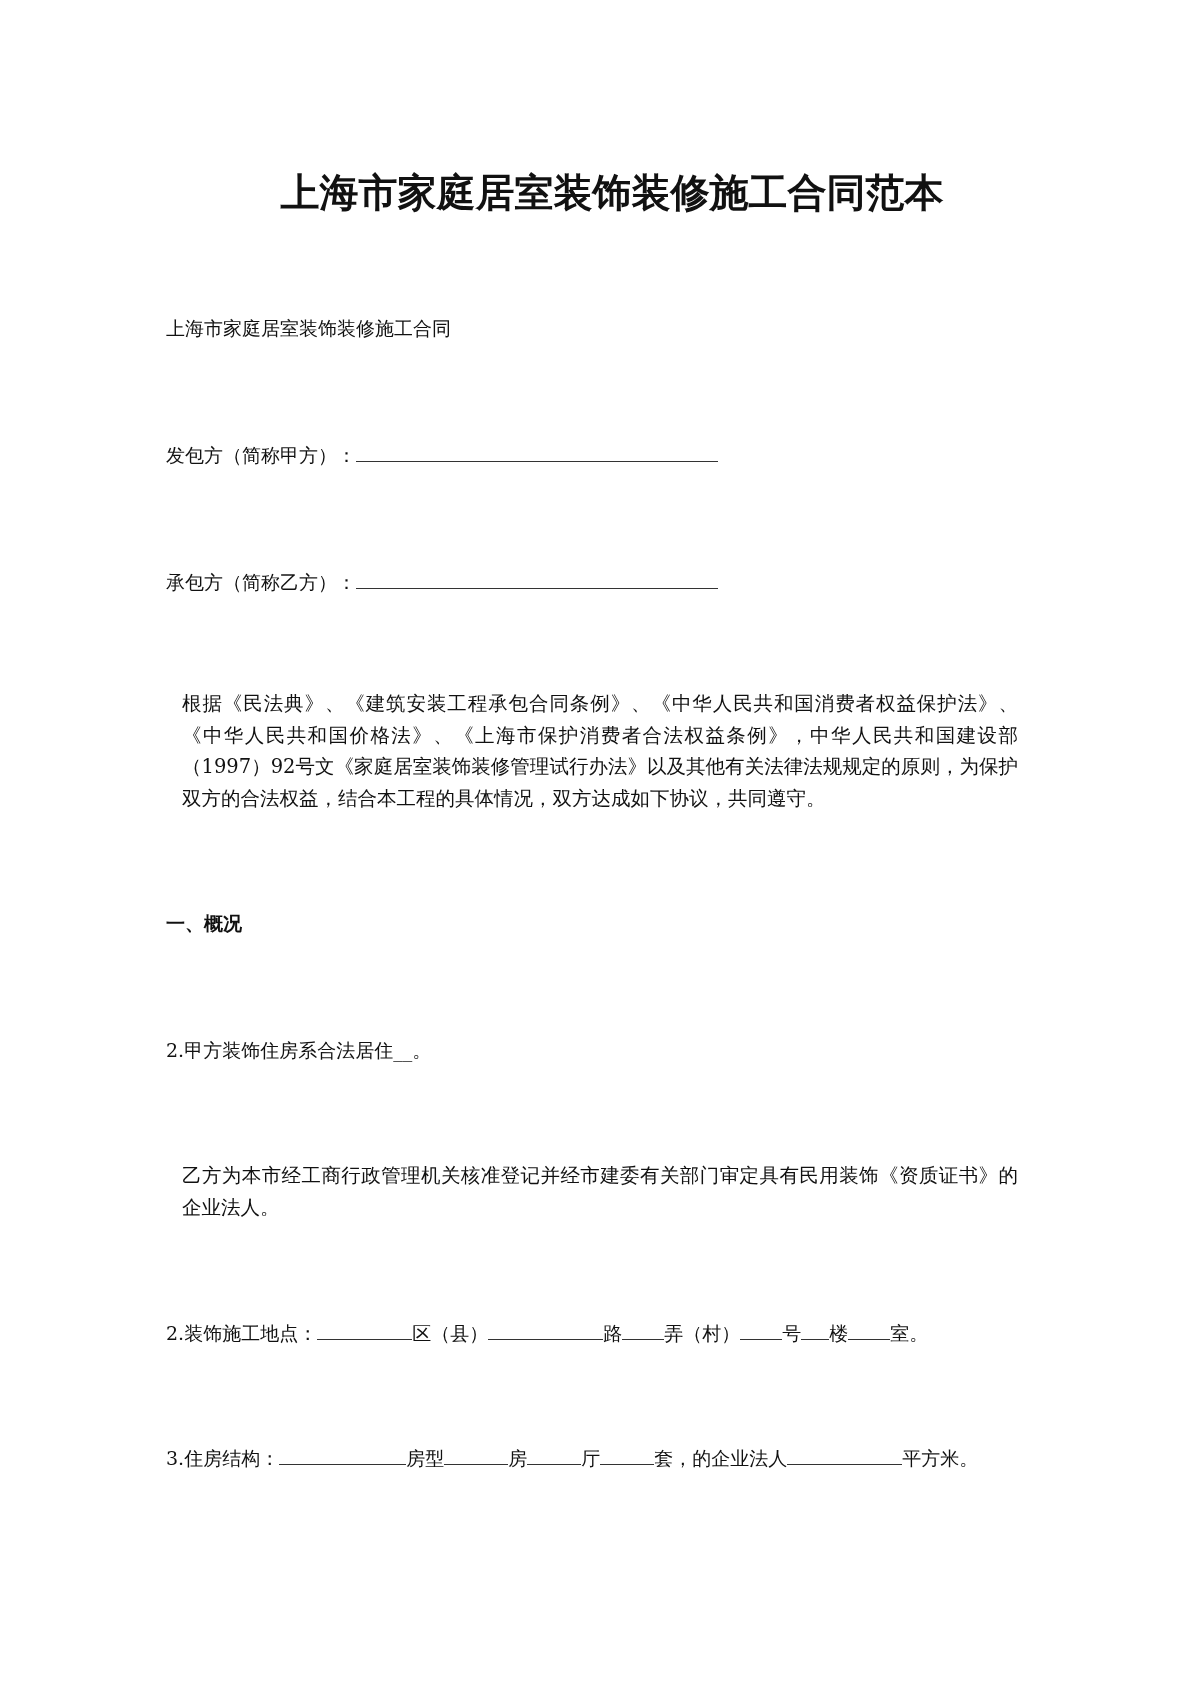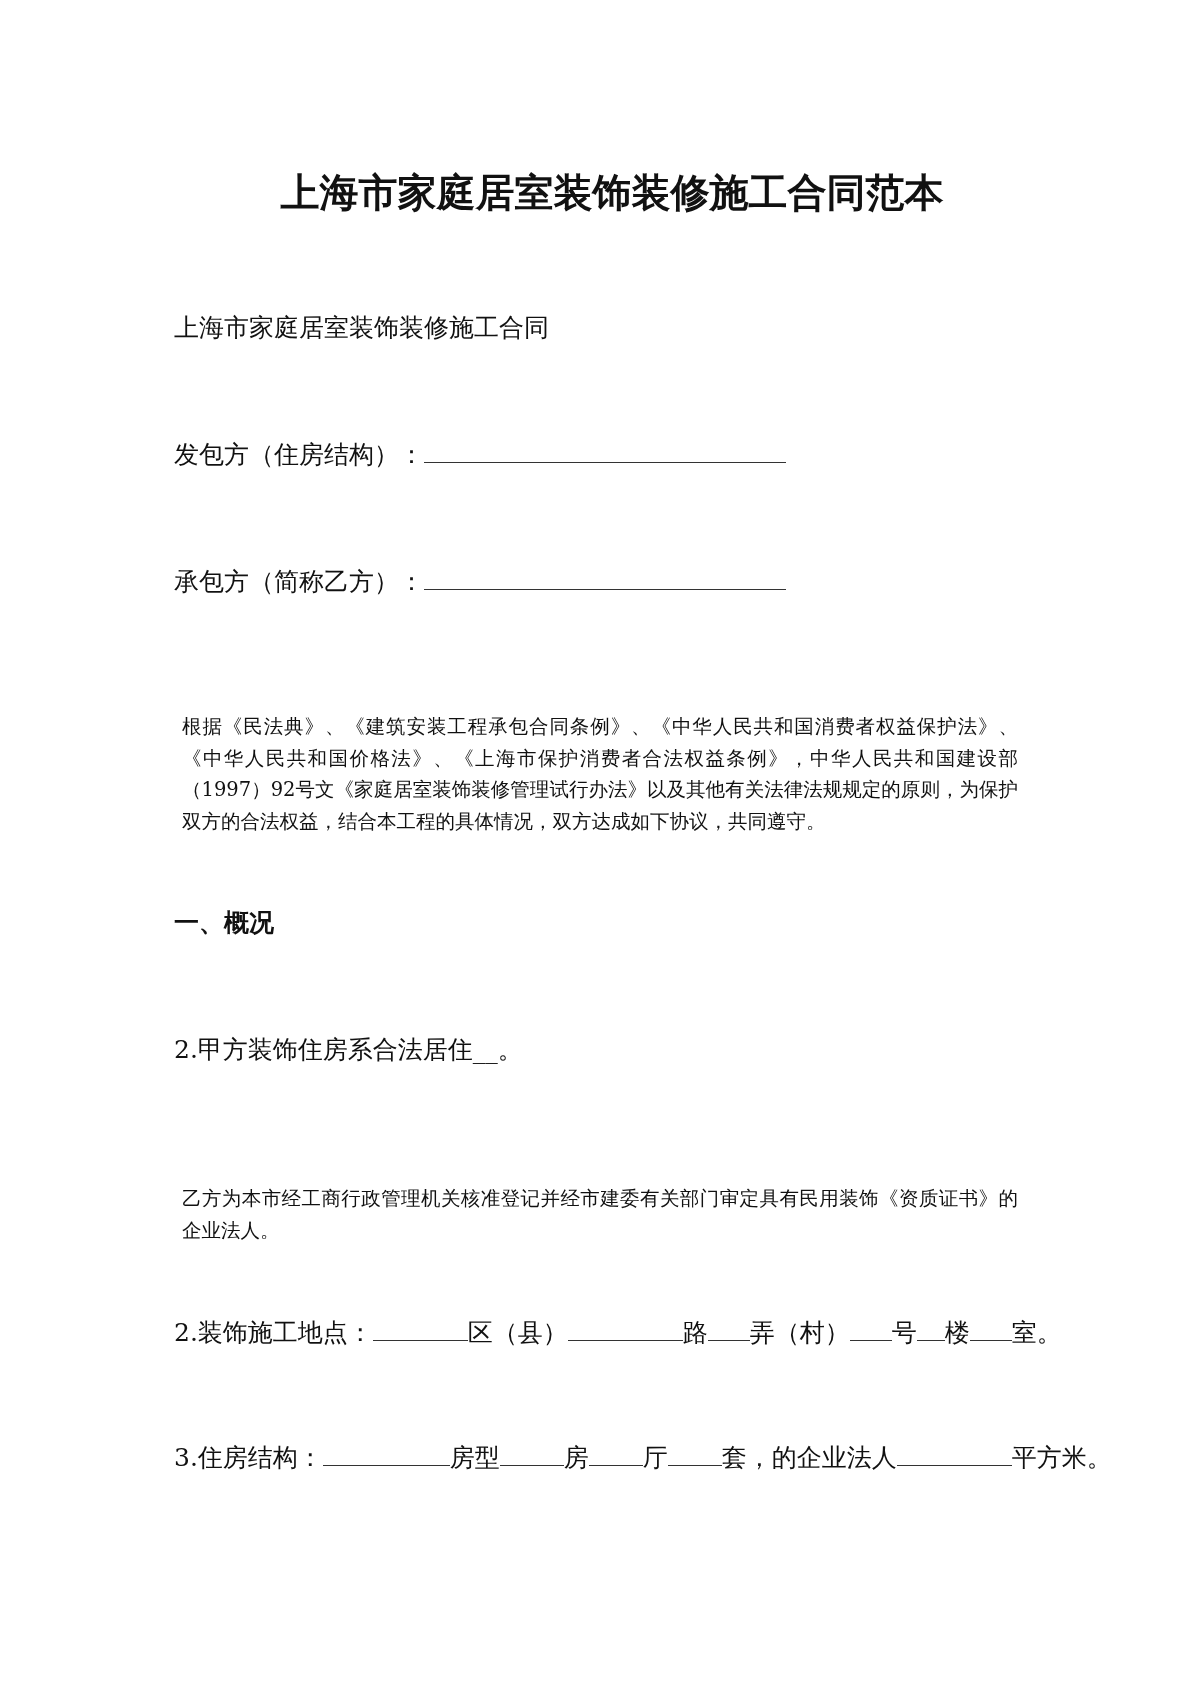--- a/index.html
+++ b/index.html
@@ -1,33 +1,33 @@
 <!DOCTYPE html>
 <html><head>
 <meta charset="utf-8">
 <style>
   html, body { margin:0; padding:0; background:#ffffff; }
   body { width:1190px; height:1683px; position:relative; overflow:hidden;
          font-family:"DejaVu Serif","Liberation Serif",serif; color:#111; }
   .title { position:absolute; left:0; width:1190px; top:166px; text-align:center;
            font-size:39px; font-weight:bold; letter-spacing:0px; line-height:52px;padding-left:17px; }
-  .line { position:absolute; left:174px; font-size:25px; line-height:24px; white-space:nowrap; }
+  .line { position:absolute; left:166px; font-size:19px; line-height:24px; white-space:nowrap; }
   .para { position:absolute; left:182px; width:836px; font-size:19.5px; line-height:31.6px;
-          text-align:justify;margin-top:23px; }
+          text-align:justify; }
   .u { display:inline-block; border-bottom:1px solid #333; height:18px; vertical-align:baseline; }
 </style>
 </head>
 <body>
 
 <div class="title">上海市家庭居室装饰装修施工合同范本</div>
 
 <div class="line" style="top:316px;">上海市家庭居室装饰装修施工合同</div>
 
 <div class="line" style="top:443px;">
-  <span>发包方（住房结构）：</span><span class="u" style="width:362px;"></span>
+  <span>发包方（简称甲方）：</span><span class="u" style="width:362px;"></span>
 </div>
 
 <div class="line" style="top:570px;">
   <span>承包方（简称乙方）：</span><span class="u" style="width:362px;"></span>
 </div>
 
 <div class="para" style="top:688px;">根据《民法典》、《建筑安装工程承包合同条例》、《中华人民共和国消费者权益保护法》、《中华人民共和国价格法》、《上海市保护消费者合法权益条例》，中华人民共和国建设部（1997）92号文《家庭居室装饰装修管理试行办法》以及其他有关法律法规规定的原则，为保护双方的合法权益，结合本工程的具体情况，双方达成如下协议，共同遵守。</div>
 
 <div class="line" style="top:911px;font-weight:bold;">一、概况</div>
 

